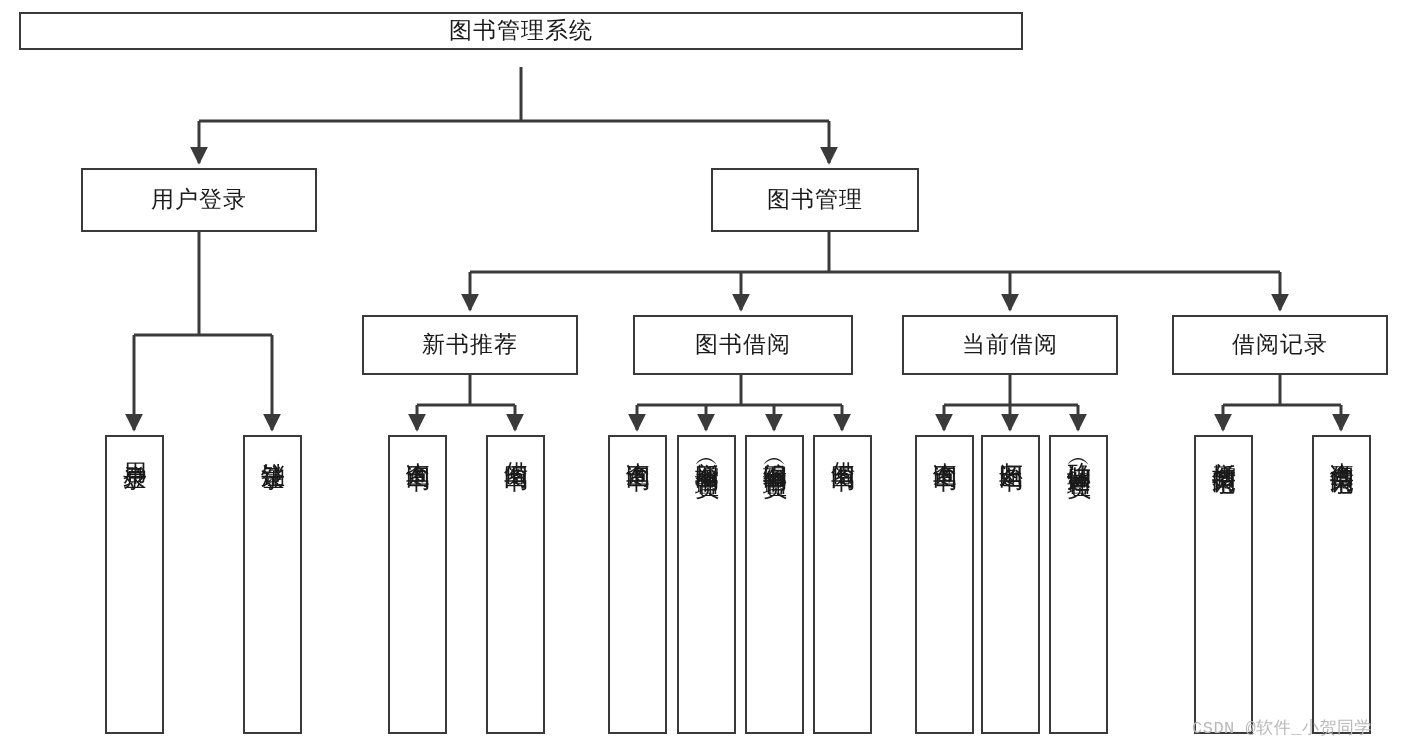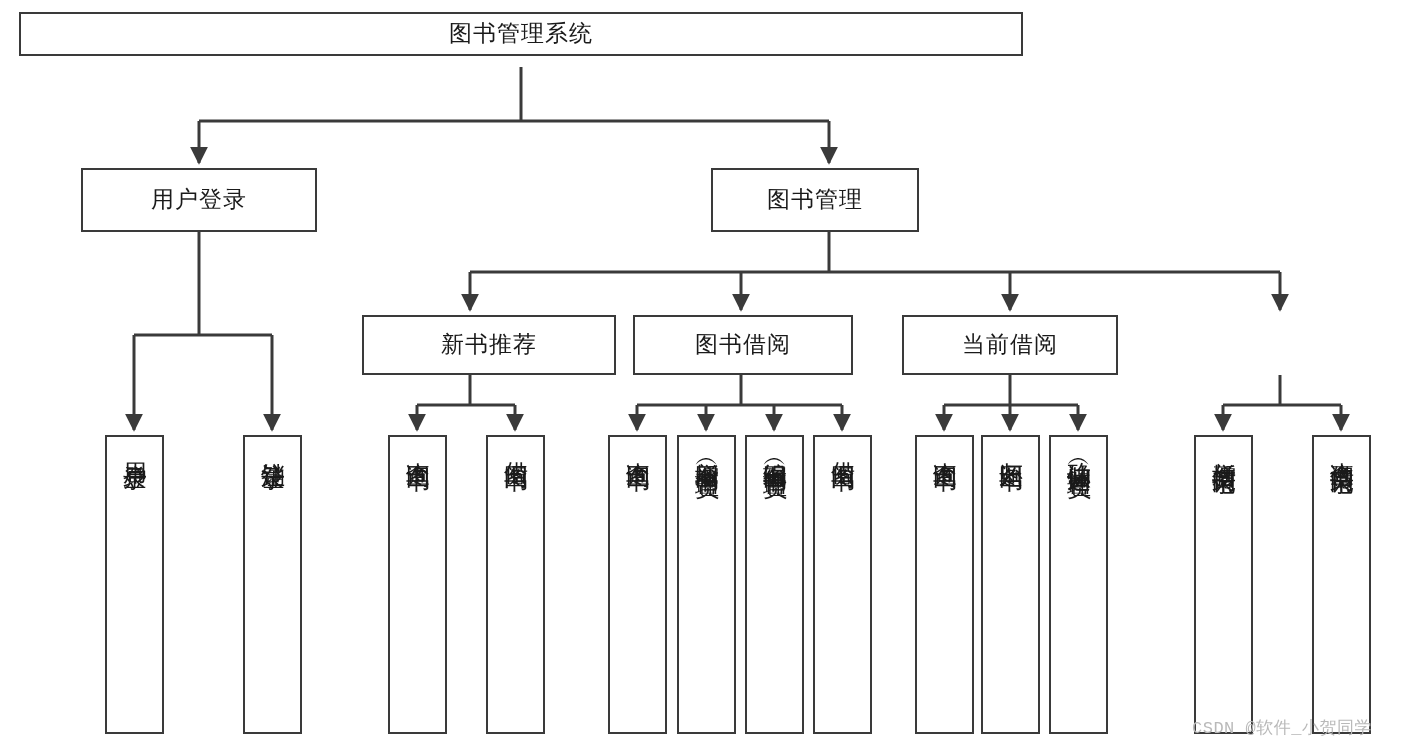--- a/index.html
+++ b/index.html
@@ -124,40 +124,43 @@
       <path d="M 1010 405 L 1010 430" marker-end="url(#arrow)"></path>
       <path d="M 1078 405 L 1078 430" marker-end="url(#arrow)"></path>
 
       <path d="M 1280 375 L 1280 405"></path>
       <path d="M 1223 405 L 1341 405"></path>
       <path d="M 1223 405 L 1223 430" marker-end="url(#arrow)"></path>
       <path d="M 1341 405 L 1341 430" marker-end="url(#arrow)"></path>
     </g>
   </svg>
 
-  <div class="node root horiz" style="left: 19px; top: 12px; width: 1004px; height: 44px;">
+  <div class="node root horiz" style="left: 19px; top: 12px; width: 1004px; height: 38px;">
     <span class="label">图书管理系统</span>
   </div>
 
   <div class="node horiz" style="left: 81px; top: 168px; width: 236px; height: 64px;">
     <span class="label">用户登录</span>
   </div>
   <div class="node horiz" style="left: 711px; top: 168px; width: 208px; height: 64px;">
     <span class="label">图书管理</span>
   </div>
 
-  <div class="node horiz" style="left: 362px; top: 315px; width: 254px; height: 60px;">
+  <div class="node horiz" style="left: 362px; top: 315px; width: 216px; height: 60px;">
     <span class="label">新书推荐</span>
   </div>
   <div class="node horiz" style="left: 633px; top: 315px; width: 220px; height: 60px;">
     <span class="label">图书借阅</span>
   </div>
   <div class="node horiz" style="left: 902px; top: 315px; width: 216px; height: 60px;">
     <span class="label">当前借阅</span>
   </div>
+  <div class="node horiz" style="left: 1172px; top: 315px; width: 216px; height: 60px;">
+    <span class="label">借阅记录</span>
+  </div>
 
   <div class="node vert" style="left: 105px; top: 435px; width: 59px; height: 299px;">
     <span class="label">用户登录</span>
   </div>
   <div class="node vert" style="left: 243px; top: 435px; width: 59px; height: 299px;">
     <span class="label">注销登录</span>
   </div>
   <div class="node vert" style="left: 388px; top: 435px; width: 59px; height: 299px;">
     <span class="label">查询图书</span>
   </div>

